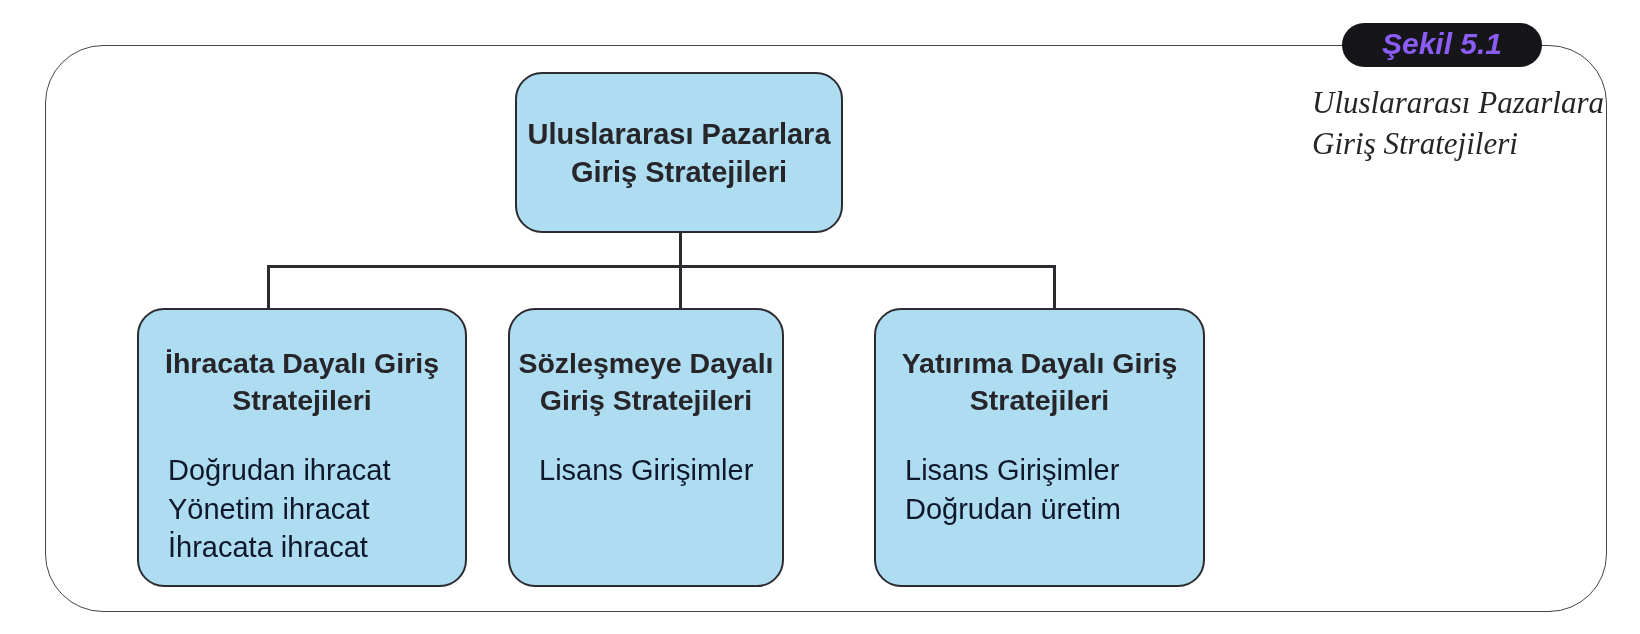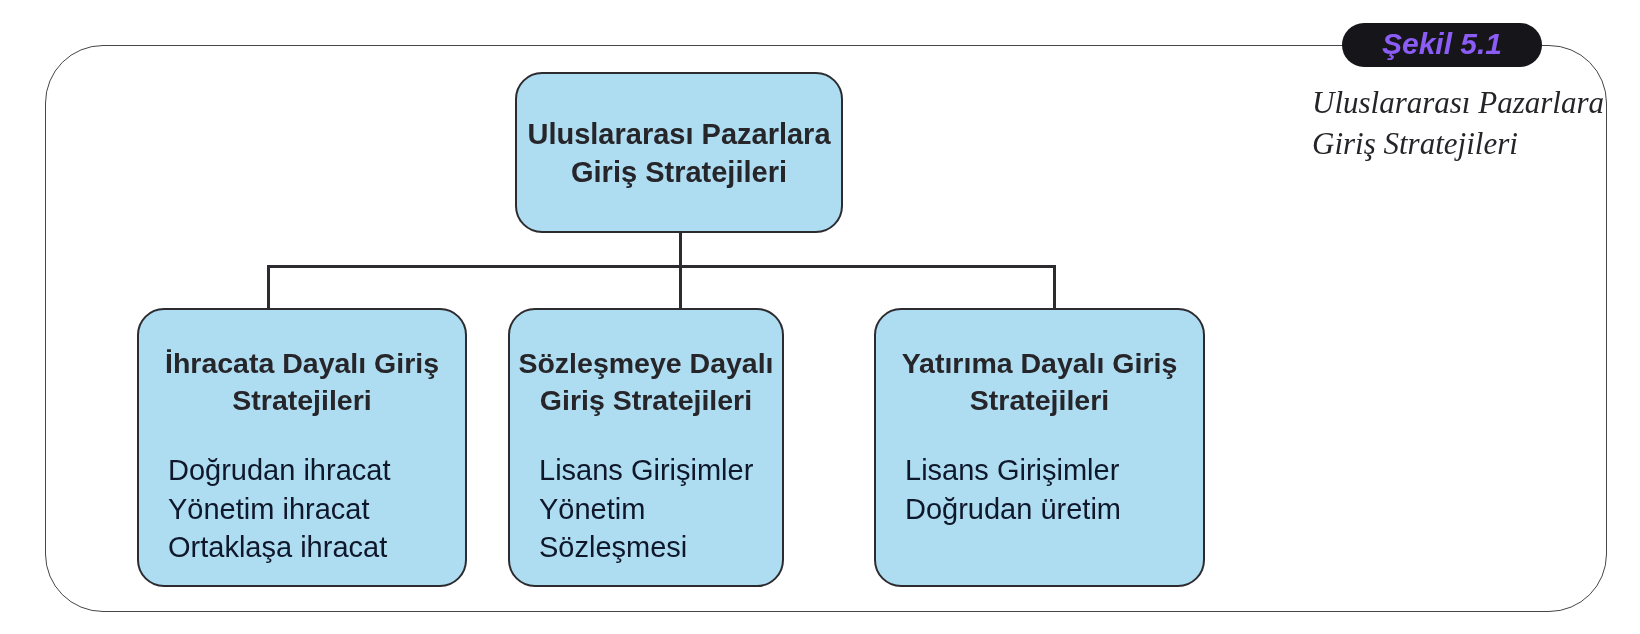--- a/index.html
+++ b/index.html
@@ -147,32 +147,31 @@
   </div>
 
   <div class="node node-child pos-0">
     <div class="child-title">
       <span class="title-line">İhracata Dayalı Giriş</span>
       <span class="title-line">Stratejileri</span>
     </div>
     <div class="child-items">
       <span class="item">Doğrudan ihracat</span>
       <span class="item">Yönetim ihracat</span>
-      <span class="item">Ortaklaşa ihracat</span>
+      <span class="item">İhracata ihracat</span>
     </div>
   </div>
 
   <div class="node node-child pos-1">
     <div class="child-title">
       <span class="title-line">Sözleşmeye Dayalı</span>
       <span class="title-line">Giriş Stratejileri</span>
     </div>
     <div class="child-items">
       <span class="item">Lisans Girişimler</span>
-      <span class="item">Yönetim Sözleşmesi</span>
     </div>
   </div>
 
   <div class="node node-child pos-2">
     <div class="child-title">
       <span class="title-line">Yatırıma Dayalı Giriş</span>
       <span class="title-line">Stratejileri</span>
     </div>
     <div class="child-items">
       <span class="item">Lisans Girişimler</span>

